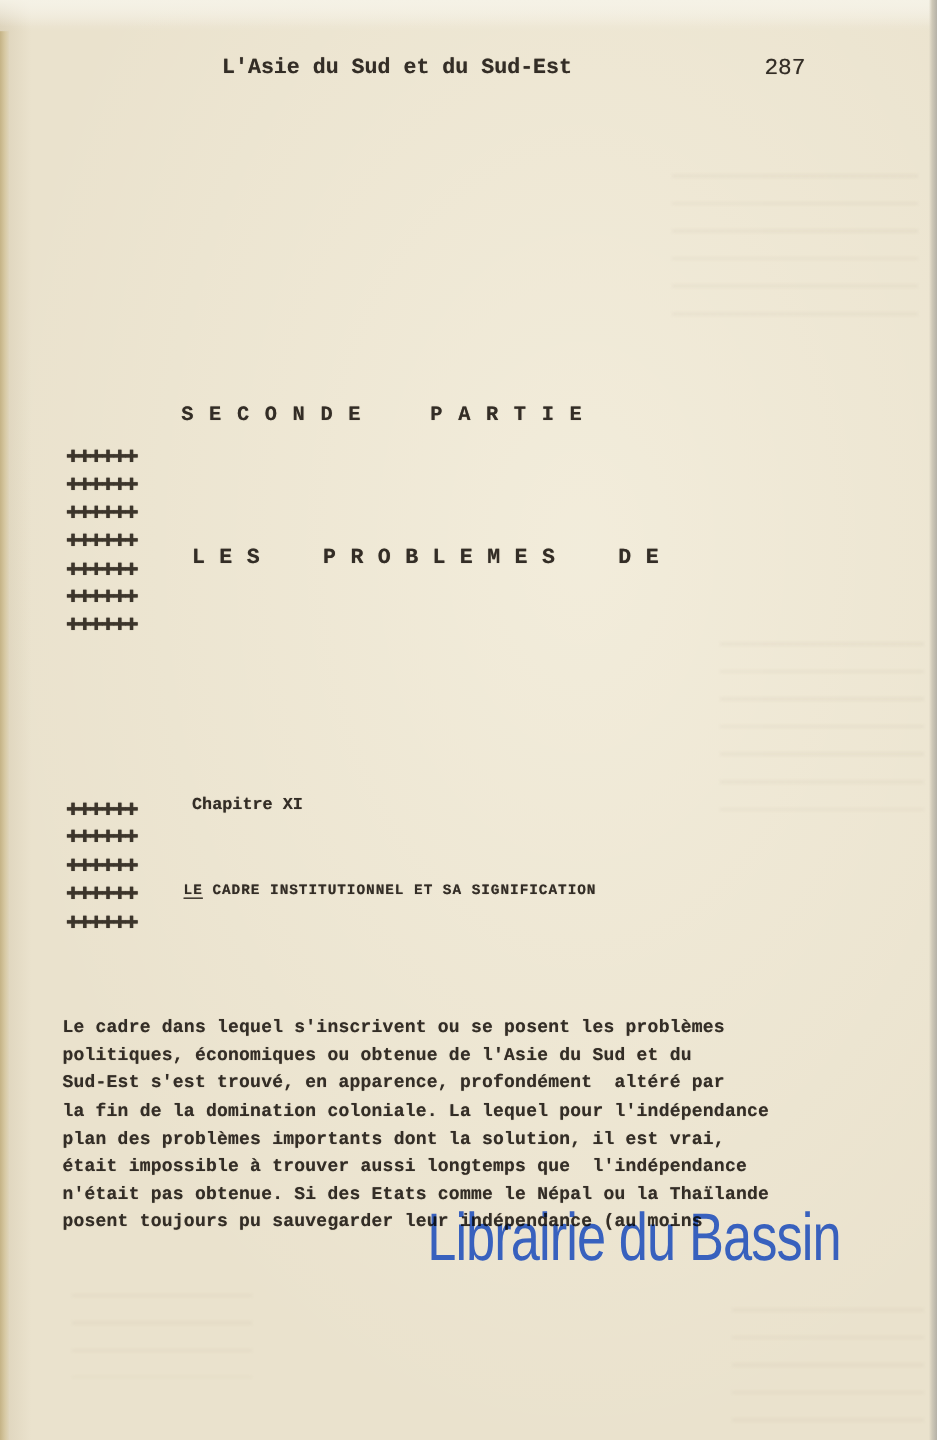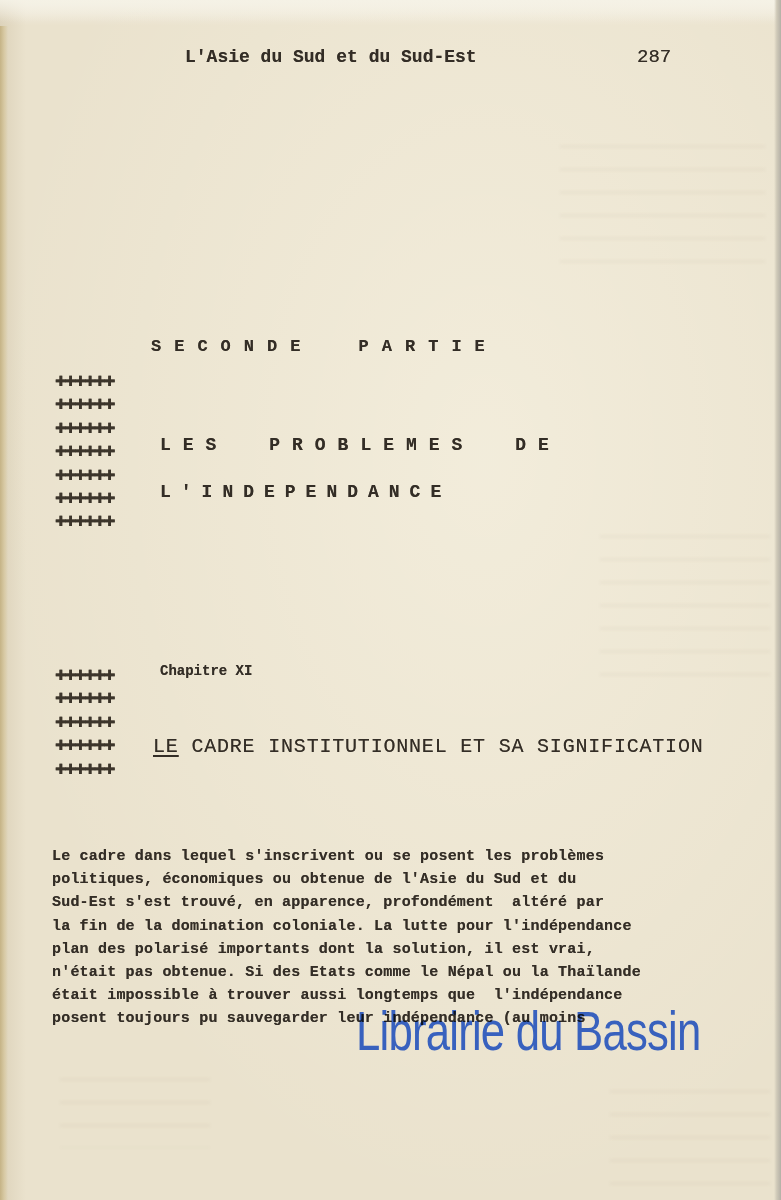--- a/index.html
+++ b/index.html
@@ -30,21 +30,21 @@
   .abs{position:absolute;white-space:pre;}
   .hdr{font-size:18px;font-weight:700;}
   .pagenum{font-size:19px;font-weight:400;}
   .part-title{font-size:17px;font-weight:700;letter-spacing:13px;word-spacing:22px;}
   .big-sub{font-size:18px;font-weight:700;letter-spacing:12px;word-spacing:18px;}
   .orn-block{position:absolute;left:55px;}
   .orn-row{display:block;height:23.4px;line-height:23.4px;
     font-family:"DejaVu Sans",sans-serif;font-size:14px;letter-spacing:-2px;
     color:#3c352b;text-shadow:0 0 0.6px rgba(52,44,34,0.8);}
   .chap-label{font-size:14px;font-weight:700;}
-  .chap-title{font-size:20px;font-weight:400;letter-spacing:0.8px;}
+  .chap-title{font-size:12px;font-weight:700;letter-spacing:0.8px;}
   .chap-title .u{text-decoration:underline;text-underline-offset:3px;}
   .body-text{position:absolute;left:52px;top:845px;font-size:15px;font-weight:700;
     line-height:23.2px;letter-spacing:0.2px;}
   .body-text div{white-space:pre;}
   .watermark{
     position:absolute;left:356px;top:998px;
     font-family:"Liberation Sans",sans-serif;
     font-size:56px;font-weight:400;letter-spacing:-1px;
     color:#2b5fe8;
     transform:scaleX(0.78);transform-origin:left top;
@@ -78,40 +78,39 @@
   <div class="orn-block" style="top:370px;">
     <span class="orn-row">✚✚✚✚✚✚</span>
     <span class="orn-row">✚✚✚✚✚✚</span>
     <span class="orn-row">✚✚✚✚✚✚</span>
     <span class="orn-row">✚✚✚✚✚✚</span>
     <span class="orn-row">✚✚✚✚✚✚</span>
     <span class="orn-row">✚✚✚✚✚✚</span>
     <span class="orn-row">✚✚✚✚✚✚</span>
   </div>
 
-  <div class="abs ink big-sub" style="left:160px;top:435px;">LES PROBLEMES DE</div>
-  <div class="abs ink big-sub" style="left:160px;top:482px;letter-spacing:10px;">L'INDEPENDANCE</div>
+  <div class="abs ink big-sub" style="left:160px;top:455px;">LES PROBLEMES DE</div>
 
   <div class="orn-block" style="top:664px;">
     <span class="orn-row">✚✚✚✚✚✚</span>
     <span class="orn-row">✚✚✚✚✚✚</span>
     <span class="orn-row">✚✚✚✚✚✚</span>
     <span class="orn-row">✚✚✚✚✚✚</span>
     <span class="orn-row">✚✚✚✚✚✚</span>
   </div>
 
   <div class="abs ink chap-label" style="left:160px;top:663px;">Chapitre XI</div>
   <div class="abs ink chap-title" style="left:153px;top:735px;"><span class="u">LE</span><span> CADRE INSTITUTIONNEL ET SA SIGNIFICATION</span></div>
 
   <div class="body-text ink">
     <div>Le cadre dans lequel s'inscrivent ou se posent les problèmes</div>
     <div>politiques, économiques ou obtenue de l'Asie du Sud et du</div>
     <div>Sud-Est s'est trouvé, en apparence, profondément  altéré par</div>
-    <div>la fin de la domination coloniale. La lutte pour l'indépendance</div>
-    <div>plan des polarisé importants dont la solution, il est vrai,</div>
+    <div>la fin de la domination coloniale. La lequel pour l'indépendance</div>
+    <div>plan des problèmes importants dont la solution, il est vrai,</div>
+    <div>était impossible à trouver aussi longtemps que  l'indépendance</div>
     <div>n'était pas obtenue. Si des Etats comme le Népal ou la Thaïlande</div>
-    <div>était impossible à trouver aussi longtemps que  l'indépendance</div>
     <div>posent toujours pu sauvegarder leur indépendance (au moins</div>
   </div>
 
   <div class="watermark">Librairie du Bassin</div>
 
 </div>
 
 </body></html>

